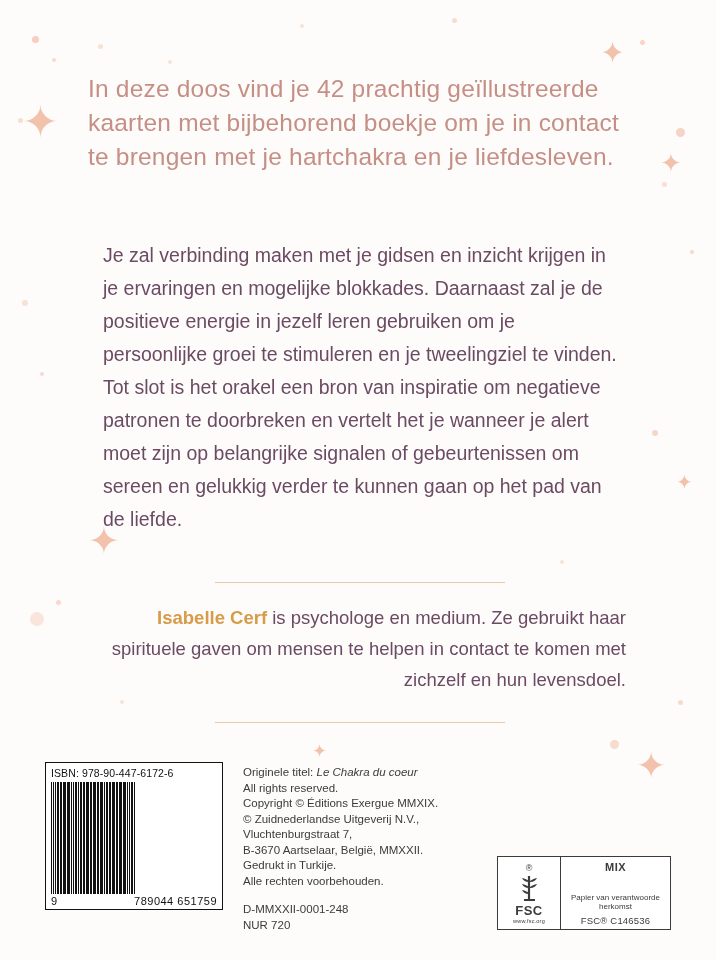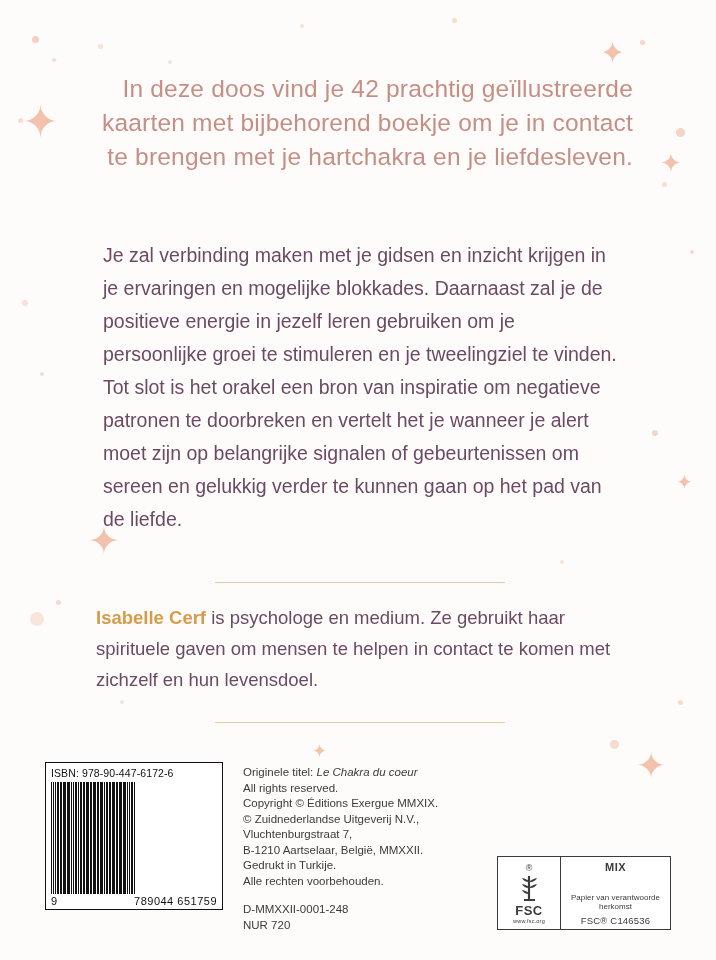--- a/index.html
+++ b/index.html
@@ -38,21 +38,21 @@
     color: #f0b9a0;
     line-height: 1;
     opacity: 0.85;
   }
 
   .intro {
     position: absolute;
     left: 88px;
     top: 72px;
     width: 545px;
-    text-align: right;
+    text-align: left;
     color: #c58f86;
     font-size: 24.5px;
     line-height: 34px;
     letter-spacing: 0.2px;
   }
 
   .body-text {
     position: absolute;
     left: 96px;
     top: 232px;
@@ -74,21 +74,21 @@
     width: 290px;
   }
   .rule.top { top: 582px; }
   .rule.bottom { top: 722px; }
 
   .author-block {
     position: absolute;
     left: 96px;
     top: 602px;
     width: 530px;
-    text-align: left;
+    text-align: right;
     color: #6b4a63;
     font-size: 18.5px;
     line-height: 31px;
   }
   .author-name {
     color: #d79b4a;
     font-weight: bold;
   }
 
   
@@ -326,21 +326,21 @@
       <span>9</span>
       <span>789044 651759</span>
     </div>
   </div>
 
   <div class="colophon">
     <div><span>Originele titel: </span><em>Le Chakra du coeur</em></div>
     <div>All rights reserved.</div>
     <div>Copyright © Éditions Exergue MMXIX.</div>
     <div>© Zuidnederlandse Uitgeverij N.V., Vluchtenburgstraat 7,</div>
-    <div>B-1210 Aartselaar, België, MMXXII.</div>
+    <div>B-3670 Aartselaar, België, MMXXII.</div>
     <div>Gedrukt in Turkije.</div>
     <div>Alle rechten voorbehouden.</div>
     <div class="gap"></div>
     <div>D-MMXXII-0001-248</div>
     <div>NUR 720</div>
   </div>
 
   <div class="fsc">
     <div class="fsc-left">
       <div class="fsc-mark">®</div>

